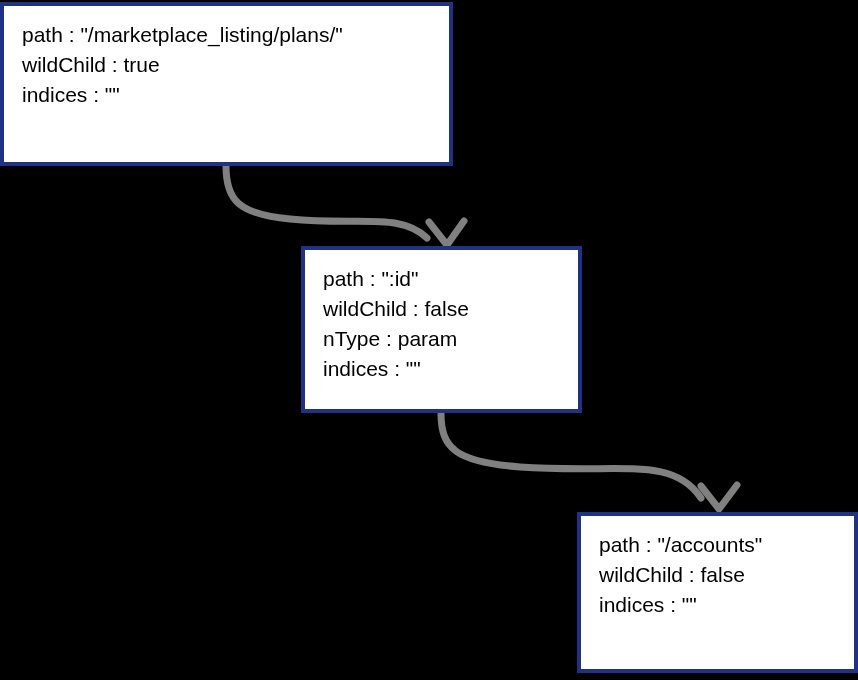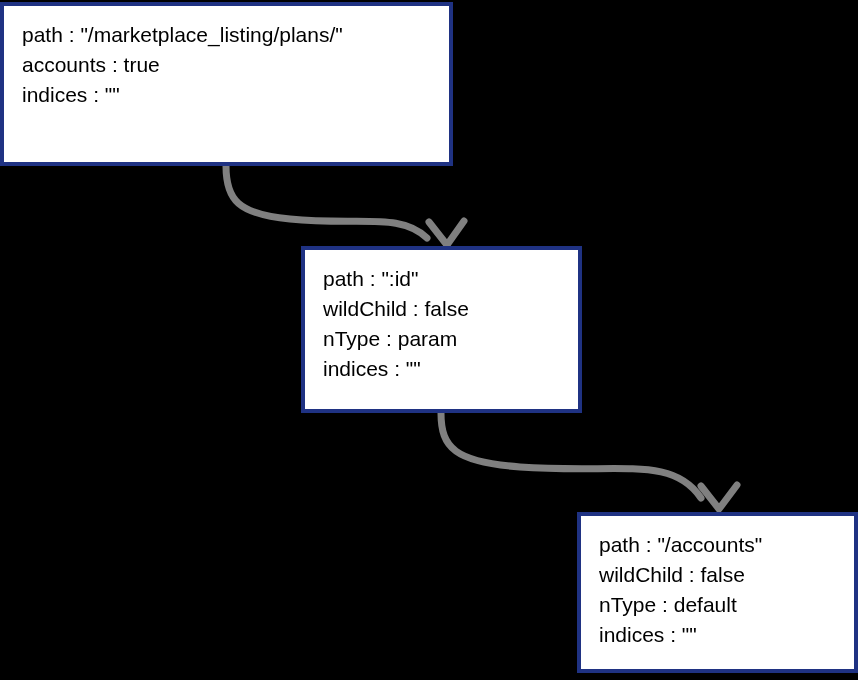--- a/index.html
+++ b/index.html
@@ -71,36 +71,35 @@
       <path d="M 429 222 L 447 245 L 464 221"></path>
 
       <path d="M 441 413 C 441 448 455 462 520 467 C 620 474 672 455 701 498"></path>
       <path d="M 701 486 L 719 509 L 737 485"></path>
     </g>
   </svg>
 
   <div class="node-box" id="box-root">
     <div class="node-lines">
       <div class="node-line">path : "/marketplace_listing/plans/"</div>
-      <div class="node-line">accounts : true</div>
+      <div class="node-line">wildChild : true</div>
       <div class="node-line">indices : ""</div>
     </div>
   </div>
 
   <div class="node-box" id="box-param">
     <div class="node-lines">
       <div class="node-line">path : ":id"</div>
       <div class="node-line">wildChild : false</div>
       <div class="node-line">nType : param</div>
       <div class="node-line">indices : ""</div>
     </div>
   </div>
 
   <div class="node-box" id="box-default">
     <div class="node-lines">
       <div class="node-line">path : "/accounts"</div>
       <div class="node-line">wildChild : false</div>
-      <div class="node-line">nType : default</div>
       <div class="node-line">indices : ""</div>
     </div>
   </div>
 
 </div>
 
 </body></html>

